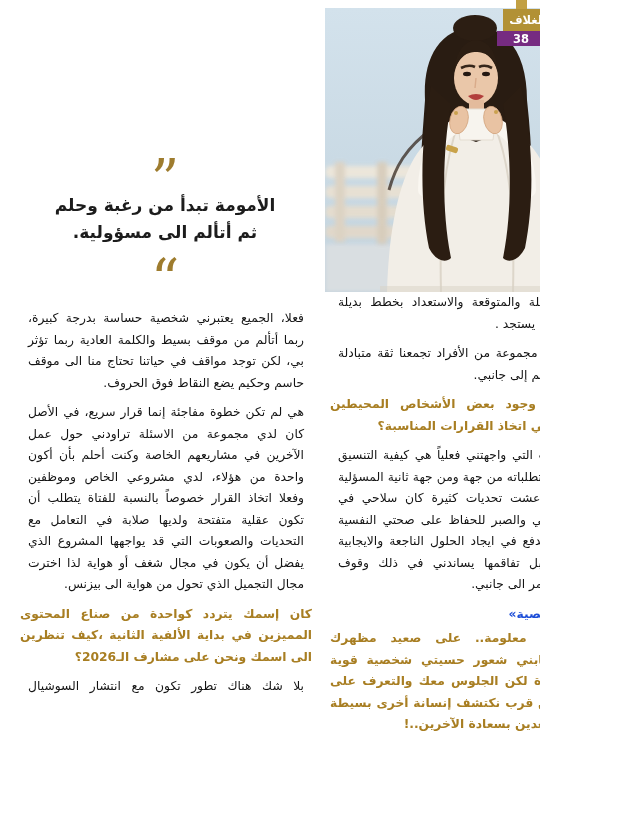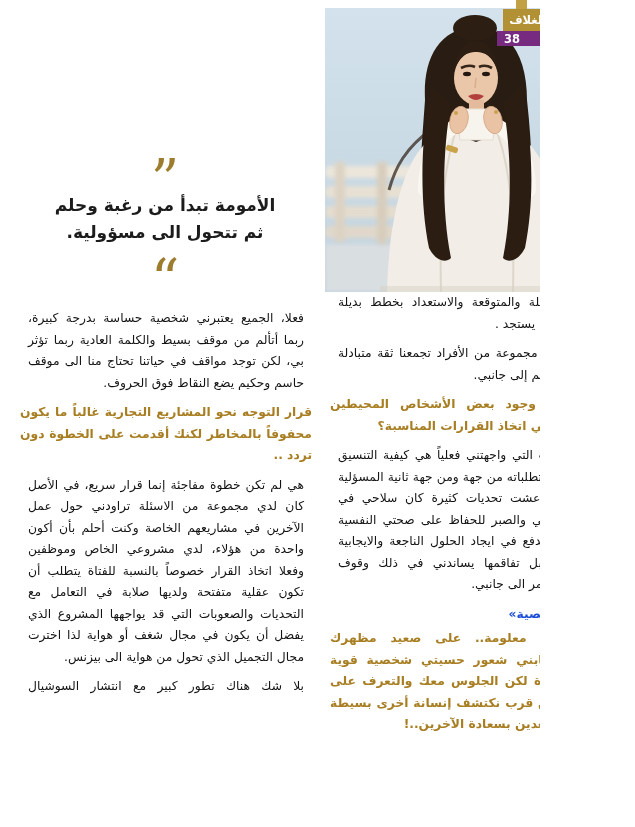--- a/index.html
+++ b/index.html
@@ -9,21 +9,21 @@
   
   .photo{position:absolute;left:325px;top:8px;width:305px;height:284px;overflow:hidden;}
 
   
   .ribbon-tail{position:absolute;left:516px;top:0;width:11px;height:10px;background:#c2a044;}
   .section-badge{position:absolute;left:503px;top:9px;width:76px;height:22px;background:#b29135;
         display:flex;align-items:center;justify-content:center;}
   .section-badge span{color:#ffffff;font-weight:bold;font-size:11.5px;direction:rtl;}
   .page-strip{position:absolute;left:497px;top:31px;width:84px;height:15px;background:#762b81;
         display:flex;align-items:center;}
-  .page-strip .pageno{color:#ffffff;font-weight:bold;font-size:11.5px;padding-left:7px;}
+  .page-strip .pageno{color:#ffffff;font-weight:bold;font-size:11.5px;padding-left:16px;}
   .logo{position:absolute;left:543px;top:26px;width:68px;height:26px;transform:skewX(-4deg);}
   .logo-text{position:absolute;right:2px;top:0;font-size:19px;font-weight:bold;color:#c8191f;
         direction:rtl;line-height:22px;
         text-shadow:-1px -1px 0 #fff,1px -1px 0 #fff,-1px 1px 0 #fff,1px 1px 0 #fff,0 2px 2px rgba(0,0,0,.25);}
   .logo-pearl{position:absolute;left:26px;top:1px;width:8px;height:8px;border-radius:50%;
         background:radial-gradient(circle at 35% 30%,#cfeeff,#2e9ad6 60%,#15608f);} 
   .logo-bar{position:absolute;left:14px;bottom:-3px;width:34px;height:3px;background:#5a4a3a;opacity:.8;}
 
   
   .side-tab{position:absolute;left:611px;top:115px;width:24px;height:33px;
@@ -150,29 +150,29 @@
     <span class="logo-bar"></span>
   </div>
 
   <div class="side-tab">
     <span class="tab-dot"></span>
   </div>
 
   <div class="quote">
     <div class="qmark open">”</div>
     <div class="qline">الأمومة تبدأ من رغبة وحلم</div>
-    <div class="qline">ثم تتحول الى مسؤولية.</div>
+    <div class="qline">ثم أتألم الى مسؤولية.</div>
     <div class="qmark close">“</div>
   </div>
 
   <div class="col col-left">
       <p class="block body">فعلا، الجميع يعتبرني شخصية حساسة بدرجة كبيرة، ربما أتألم من موقف بسيط والكلمة العادية ربما تؤثر بي، لكن توجد مواقف في حياتنا تحتاج منا الى موقف حاسم وحكيم يضع النقاط فوق الحروف.</p>
-      <p class="block question">قرار التوجه نحو المشاريع التجارية غالباً ما يكون محفوفاً بالمخاطر لكنك أقدمت على الخطوة دون تردد ..</p>
       <p class="block body">هي لم تكن خطوة مفاجئة إنما قرار سريع، في الأصل كان لدي مجموعة من الاسئلة تراودني حول عمل الآخرين في مشاريعهم الخاصة وكنت أحلم بأن أكون واحدة من هؤلاء، لدي مشروعي الخاص وموظفين وفعلا اتخاذ القرار خصوصاً بالنسبة للفتاة يتطلب أن تكون عقلية متفتحة ولديها صلابة في التعامل مع التحديات والصعوبات التي قد يواجهها المشروع الذي يفضل أن يكون في مجال شغف أو هواية لذا اخترت مجال التجميل الذي تحول من هواية الى بيزنس.</p>
-      <p class="block body cont">بلا شك هناك تطور كبير مع انتشار السوشيال</p>
+      <p class="block question">كان إسمك يتردد كواحدة من صناع المحتوى المميزين في بداية الألفية الثانية ،كيف تنظرين الى اسمك ونحن على مشارف الـ2026؟</p>
+      <p class="block body cont">بلا شك هناك تطور تكون مع انتشار السوشيال</p>
     </div>
   <div class="col col-right">
       <p class="block body">والحلول البديلة والمتوقعة والاستعداد بخطط بديلة تتماشى مع ما يستجد .</p>
       <p class="block body">بالتأكيد ولدي مجموعة من الأفراد تجمعنا ثقة متبادلة وغالبا ما أجدهم إلى جانبي.</p>
       <p class="block question">هل تؤيدين وجود بعض الأشخاص المحيطين لمساعدتك في اتخاذ القرارات المناسبة؟</p>
       <p class="block body">من الصعوبات التي واجهتني فعلياً هي كيفية التنسيق بين العمل ومتطلباته من جهة ومن جهة ثانية المسؤلية تربية طفل، عشت تحديات كثيرة كان سلاحي في مواجهتها التأني والصبر للحفاظ على صحتي النفسية والجسدية والدفع في ايجاد الحلول الناجعة والايجابية للمشكلات قبل تفاقمها يساندني في ذلك وقوف والدتي المستمر الى جانبي.</p>
       <p class="block section">«ملامح الشخصية»</p>
       <p class="block question">سأذكر عنك معلومة.. على صعيد مظهرك الخارجي ينتابني شعور حسيتي شخصية قوية صارمة شديدة لكن الجلوس معك والتعرف على شخصيتك عن قرب نكتشف إنسانة أخرى بسيطة متواضعة تسعدين بسعادة الآخرين..!</p>
     </div>
 

